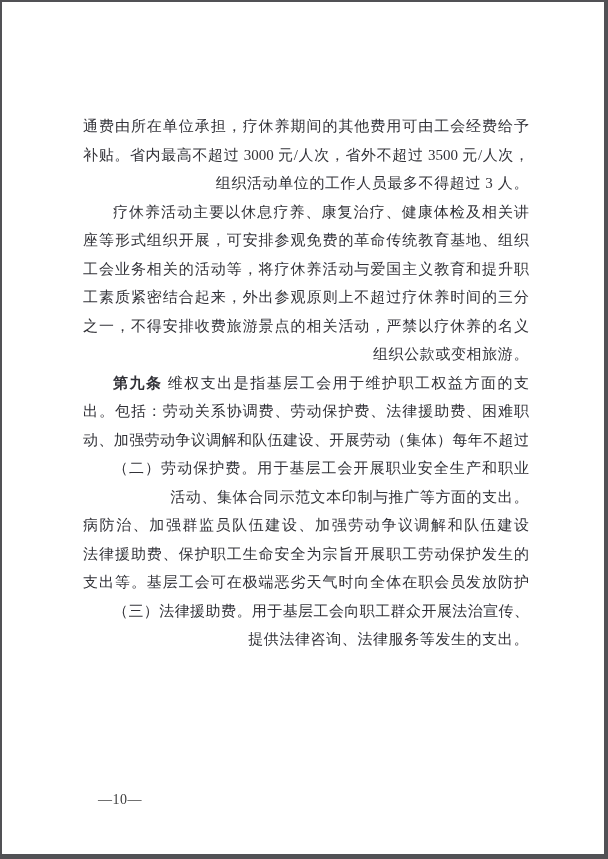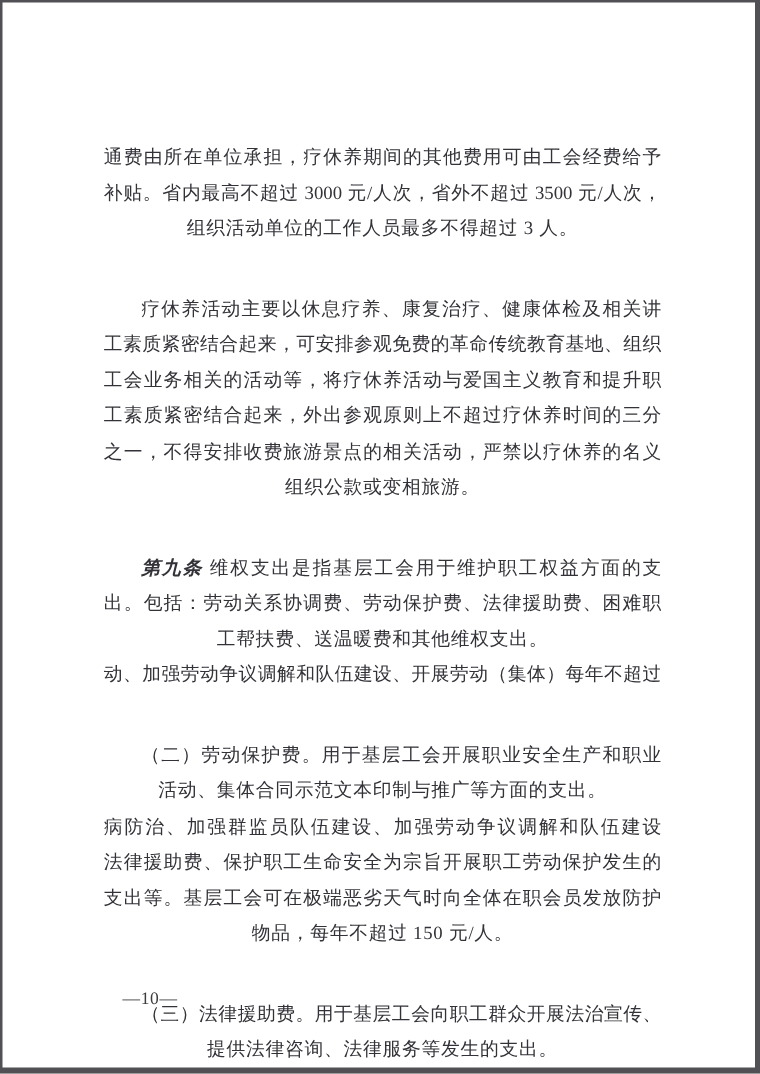--- a/index.html
+++ b/index.html
@@ -32,62 +32,58 @@
     height:28.5px;
     color:var(--text-color);
     overflow:hidden;
     white-space:normal;
   }
   .line.justify{
     text-align:justify;
     text-align-last:justify;
   }
   .line.last{
-    text-align:center;
+    text-align:right;
     letter-spacing:0.6px;
   }
   .line.indent{
     text-indent:30px;
-    margin-top:36px;
   }
   .line b{
     font-weight:700;
     font-family:"Liberation Sans","DejaVu Sans",sans-serif;
-    font-style:italic;
   }
   .page-number{
     position:absolute;
     left:96px;top:790px;
     font-size:14px;
     line-height:15px;
     color:var(--pagenum-color);
     letter-spacing:0.5px;
   }
 </style>
 </head>
 <body>
 
 <div class="page">
   <div class="doc-lines" id="doc-lines">
       <div class="line justify"><span>通费由所在单位承担，疗休养期间的其他费用可由工会经费给予</span></div>
       <div class="line justify"><span>补贴。省内最高不超过 3000 元/人次，省外不超过 3500 元/人次，</span></div>
       <div class="line last"><span>组织活动单位的工作人员最多不得超过 3 人。</span></div>
       <div class="line justify indent"><span>疗休养活动主要以休息疗养、康复治疗、健康体检及相关讲</span></div>
-      <div class="line justify"><span>工素质紧密结合起来，可安排参观免费的革命传统教育基地、组织</span></div>
+      <div class="line justify"><span>座等形式组织开展，可安排参观免费的革命传统教育基地、组织</span></div>
       <div class="line justify"><span>工会业务相关的活动等，将疗休养活动与爱国主义教育和提升职</span></div>
       <div class="line justify"><span>工素质紧密结合起来，外出参观原则上不超过疗休养时间的三分</span></div>
       <div class="line justify"><span>之一，不得安排收费旅游景点的相关活动，严禁以疗休养的名义</span></div>
       <div class="line last"><span>组织公款或变相旅游。</span></div>
       <div class="line justify indent"><b>第九条</b><span> 维权支出是指基层工会用于维护职工权益方面的支</span></div>
       <div class="line justify"><span>出。包括：劳动关系协调费、劳动保护费、法律援助费、困难职</span></div>
-      <div class="line last"><span>工帮扶费、送温暖费和其他维权支出。</span></div>
       <div class="line justify"><span>动、加强劳动争议调解和队伍建设、开展劳动（集体）每年不超过</span></div>
       <div class="line justify indent"><span>（二）劳动保护费。用于基层工会开展职业安全生产和职业</span></div>
       <div class="line last"><span>活动、集体合同示范文本印制与推广等方面的支出。</span></div>
       <div class="line justify"><span>病防治、加强群监员队伍建设、加强劳动争议调解和队伍建设</span></div>
       <div class="line justify"><span>法律援助费、保护职工生命安全为宗旨开展职工劳动保护发生的</span></div>
       <div class="line justify"><span>支出等。基层工会可在极端恶劣天气时向全体在职会员发放防护</span></div>
-      <div class="line last"><span>物品，每年不超过 150 元/人。</span></div>
       <div class="line justify indent"><span>（三）法律援助费。用于基层工会向职工群众开展法治宣传、</span></div>
       <div class="line last"><span>提供法律咨询、法律服务等发生的支出。</span></div>
     </div>
   <div class="page-number">—10—</div>
 </div>
 
 </body></html>

